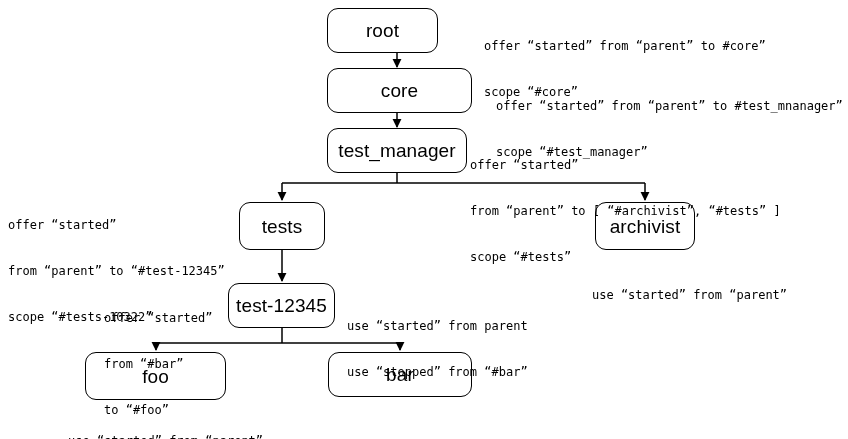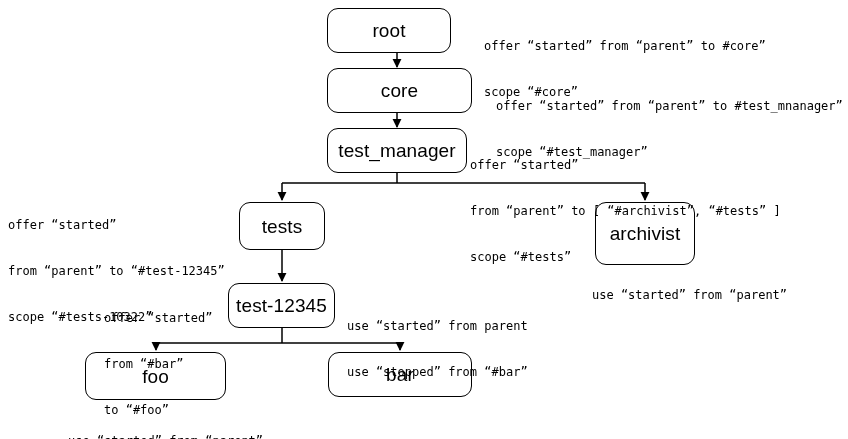--- a/index.html
+++ b/index.html
@@ -80,37 +80,37 @@
     </g>
 
     <g>
       <path d="M282,328 L282,343" stroke="#000000" stroke-width="1.5" fill="none"></path>
       <path d="M156,343 L400,343" stroke="#000000" stroke-width="1.5" fill="none"></path>
       <path d="M156,343 L156,350" stroke="#000000" stroke-width="1.5" fill="none" marker-end="url(#arrow)"></path>
       <path d="M400,343 L400,350" stroke="#000000" stroke-width="1.5" fill="none" marker-end="url(#arrow)"></path>
     </g>
   </svg>
 
-  <div class="node" style="left:327px; top:8px; width:124px; height:45px;">
+  <div class="node" style="left:327px; top:8px; width:111px; height:45px;">
     <span>root</span>
   </div>
 
   <div class="node" style="left:327px; top:68px; width:145px; height:45px;">
     <span>core</span>
   </div>
 
   <div class="node" style="left:327px; top:128px; width:140px; height:45px;">
     <span>test_manager</span>
   </div>
 
   <div class="node" style="left:239px; top:202px; width:86px; height:48px;">
     <span>tests</span>
   </div>
 
-  <div class="node" style="left:595px; top:202px; width:100px; height:63px;">
+  <div class="node" style="left:595px; top:202px; width:100px; height:48px;">
     <span>archivist</span>
   </div>
 
   <div class="node" style="left:228px; top:283px; width:107px; height:45px;">
     <span>test-12345</span>
   </div>
 
   <div class="node" style="left:85px; top:352px; width:141px; height:48px;">
     <span>foo</span>
   </div>

